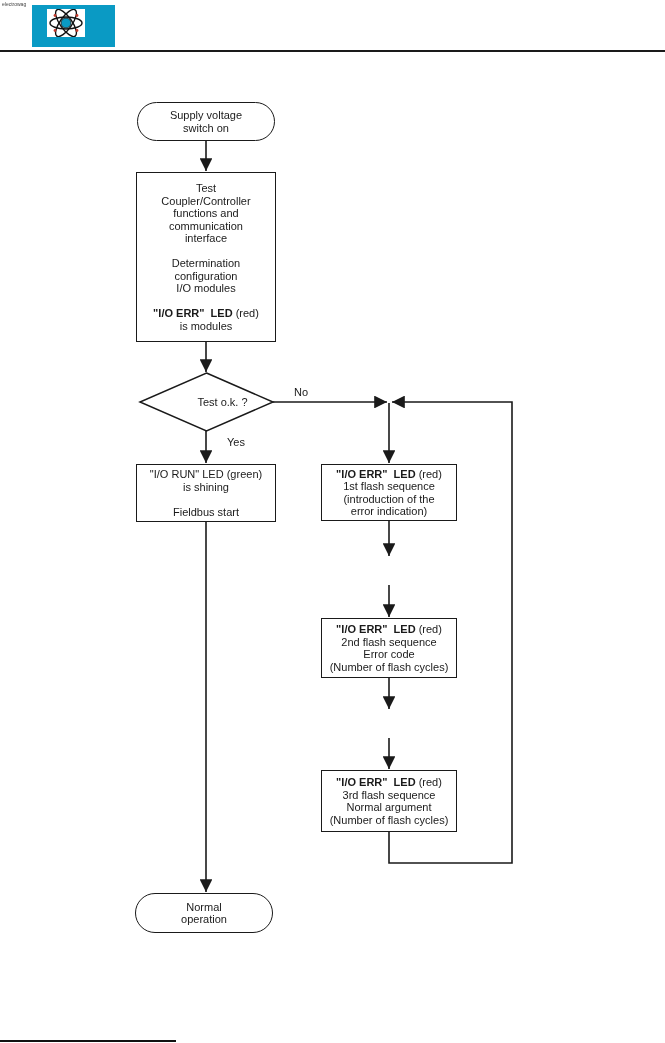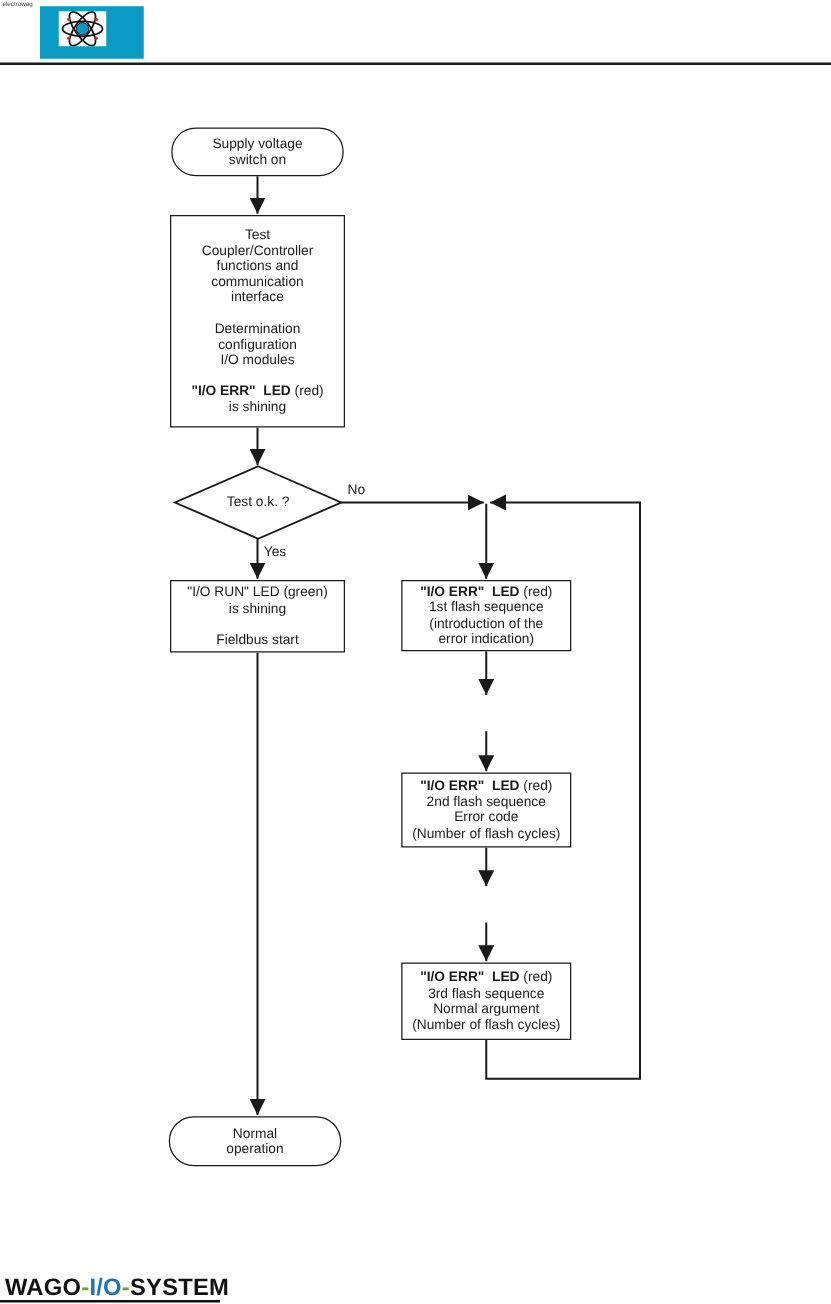--- a/index.html
+++ b/index.html
@@ -18,21 +18,21 @@
   #flow-svg .wire{stroke:var(--ink);stroke-width:1.6;fill:none;}
   #flow-svg .shape{stroke:var(--ink);stroke-width:1.5;fill:#fff;}
   #flow-svg .arrowhead{fill:var(--ink);}
   .node{position:absolute;box-sizing:border-box;border:1.5px solid var(--ink);background:#fff;
         display:flex;align-items:center;justify-content:center;text-align:center;
         font-size:11px;line-height:12.5px;color:var(--ink);}
   .node .txt{white-space:pre-line;}
   .node .txt b{font-weight:bold;}
   .terminator{border-radius:20px;}
   .floating-label{position:absolute;font-size:11px;line-height:12px;color:var(--ink);
-        white-space:pre-line;text-align:right;background:transparent;}
+        white-space:pre-line;text-align:right;background:transparent;margin-left:16px;}
   .decision-text{border:none;background:transparent;}
   
   #footer-logo{position:absolute;left:4px;top:1021px;font-size:19px;line-height:20px;
         font-weight:bold;letter-spacing:0.2px;white-space:nowrap;}
   #footer-logo .w{color:#111;} 
   #footer-logo .g{color:var(--logo-green);}
   #footer-logo .b{color:var(--logo-blue);}
   #footer-rule{position:absolute;left:0;top:1040px;width:176px;height:2px;background:#111;}
   .atom-orbit{fill:none;stroke:#111;stroke-width:1.4;}
   .atom-core{fill:var(--brand-cyan);stroke:#111;stroke-width:0.8;}
@@ -90,21 +90,21 @@
 Coupler/Controller
 functions and
 communication
 interface
 
 Determination
 configuration
 I/O modules
 
 </span><b>"I/O ERR"&nbsp; LED</b><span> (red)
-is shining</span></div>
+is modules</span></div>
   </div>
 
   <div class="node decision-text floating-label" style="left:146px;top:395px;width:121px;height:14px">
     <div class="txt">Test o.k. ?</div>
   </div>
 
   <div class="floating-label" style="left:278px;top:386px">No</div>
   <div class="floating-label" style="left:211px;top:436px">Yes</div>
 
   <div class="node" style="left:136px;top:464px;width:140px;height:58px">
@@ -135,16 +135,15 @@
 3rd flash sequence
 Normal argument
 (Number of flash cycles)</span></div>
   </div>
 
   <div class="node terminator" style="left:135px;top:893px;width:138px;height:40px">
     <div class="txt">Normal
 operation</div>
   </div>
 
-  <div id="footer-logo"><span class="w">WAGO</span><span class="g">-</span><span class="b">I/O</span><span class="g">-</span><span class="w">SYSTEM</span></div>
   <div id="footer-rule"></div>
 
 </div>
 
 </body></html>

